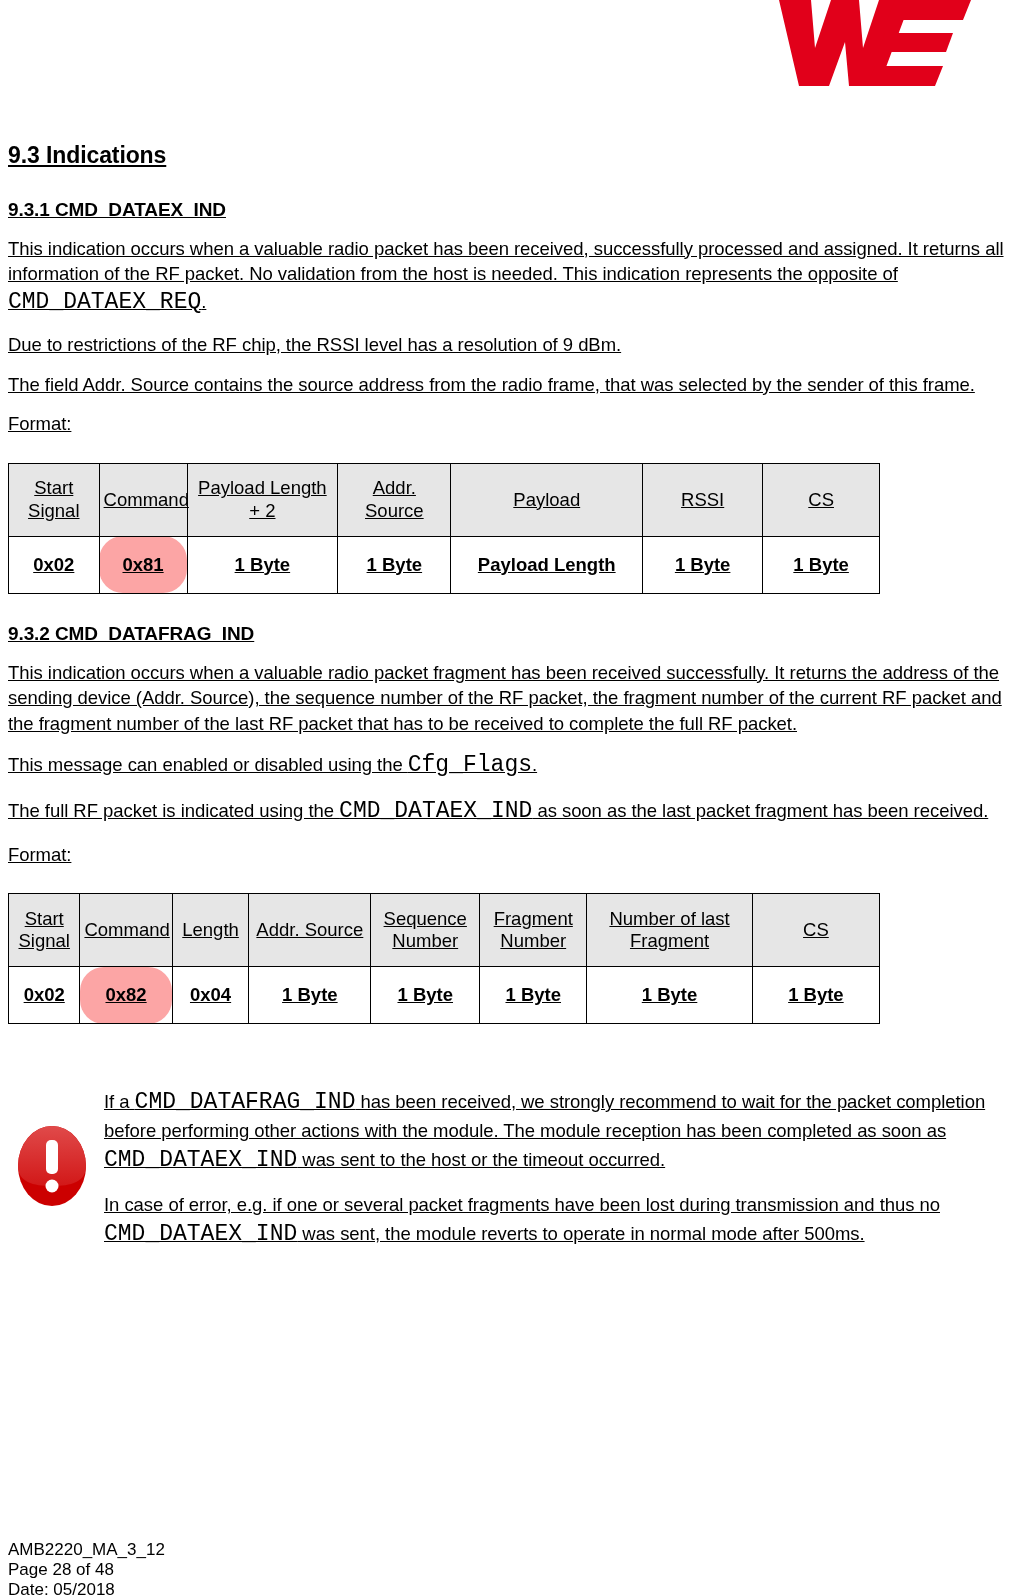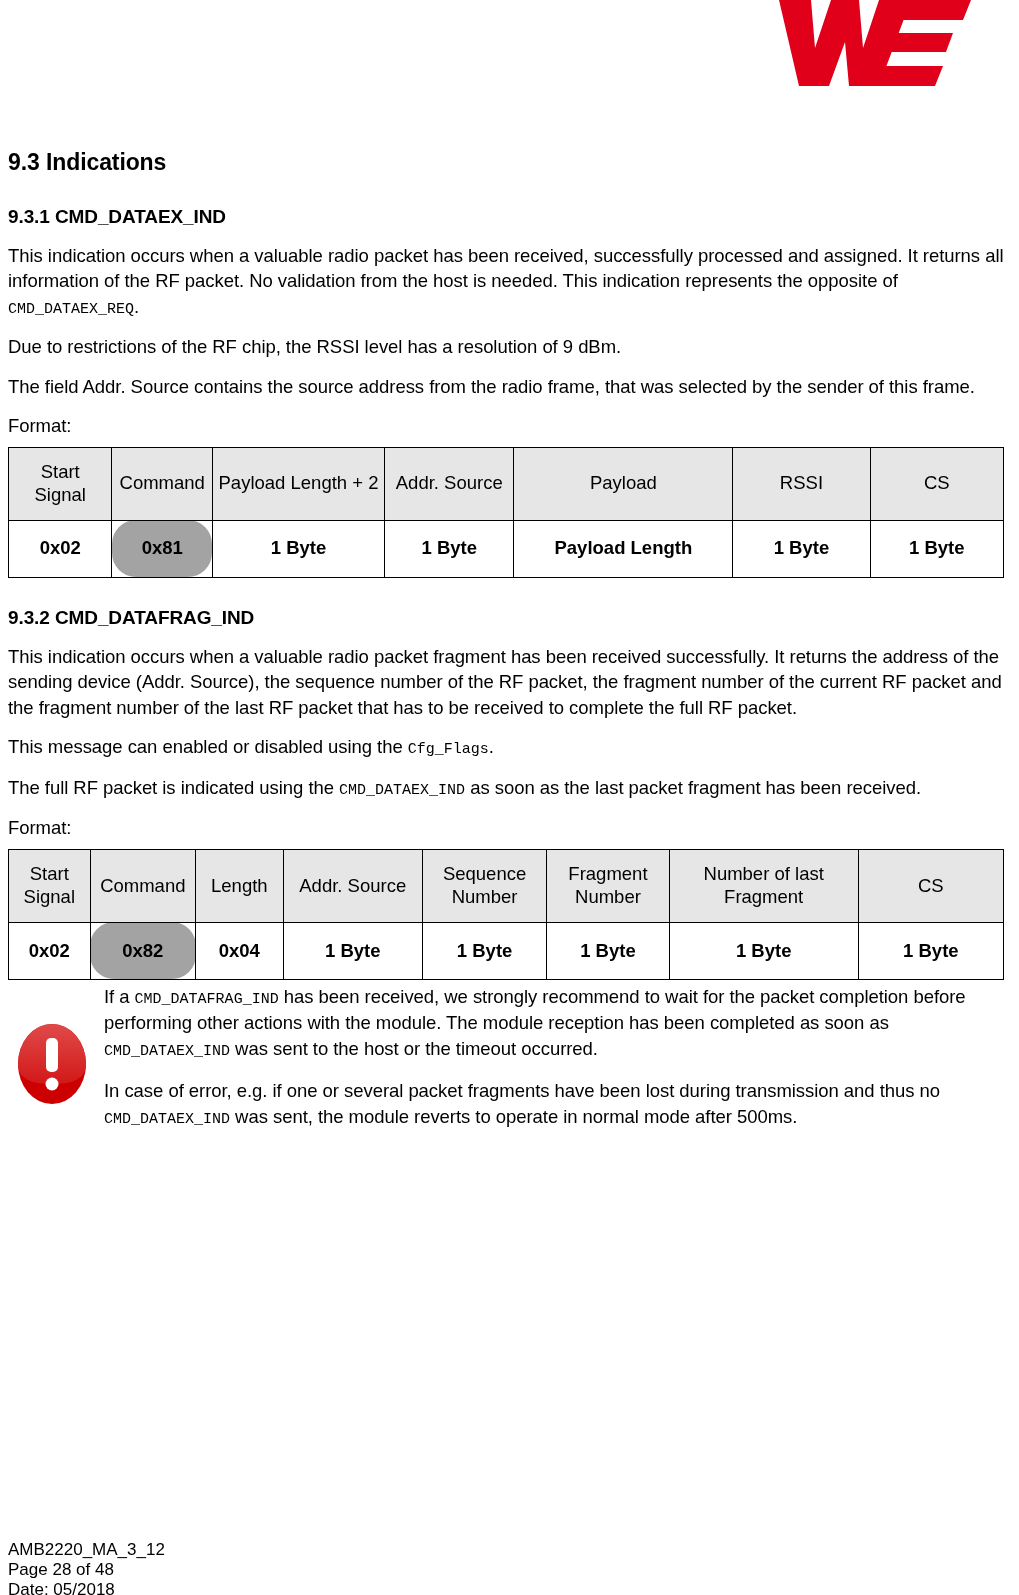--- a/index.html
+++ b/index.html
@@ -29,22 +29,23 @@
     top: 0px;
     width: 196px;
     height: 86px;
   }
   .logo-wrap svg { display: block; width: 100%; height: 100%; }
 
   
   .content {
     position: absolute;
     left: 8px;
-    top: 148px;
+    top: 141px;
     width: 996px;
+    text-decoration: underline;
   }
 
   h1.h-sec {
     font-size: 23px;
     font-weight: bold;
     margin: 0 0 0 0;
     padding: 0;
     line-height: 1.25;
     letter-spacing: -0.1px;
   }
@@ -58,34 +59,34 @@
   }
   p.body {
     font-size: 18.5px;
     line-height: 1.38;
     margin: 14px 0 0 0;
     padding: 0;
     letter-spacing: -0.05px;
   }
   code, .mono {
     font-family: "Liberation Mono", "DejaVu Sans Mono", monospace;
-    font-size: 15px;
+    font-size: 23px;
     letter-spacing: 0px;
   }
   .sub {
     font-size: 0.68em;
     vertical-align: -0.22em;
   }
   .gap-wide { display: inline-block; width: 58px; }
 
   
   table.fmt {
     border-collapse: collapse;
-    width: 996px;
-    margin-top: 8px;
+    width: 872px;
+    margin-top: 26px;
     table-layout: fixed;
   }
   table.fmt td {
     border: 1.5px solid #000000;
     text-align: center;
     vertical-align: middle;
     padding: 6px 4px;
     font-size: 18.5px;
     line-height: 1.22;
   }
@@ -94,26 +95,27 @@
     font-weight: normal;
     height: 60px;
   }
   table.fmt tr.val td {
     font-weight: bold;
     height: 44px;
     background: #ffffff;
     border-radius: 24px;
   }
   table.fmt tr.val td.shade {
-    background: #a3a3a3;
+    background: #fca5a5;
   }
 
   
   .note {
     position: relative;
+    margin-top: 58px;
     min-height: 150px;
   }
   .note-icon {
     position: absolute;
     left: 8px;
     top: 42px;
     width: 72px;
     height: 84px;
   }
   .note-icon svg { display: block; width: 100%; height: 100%; }

